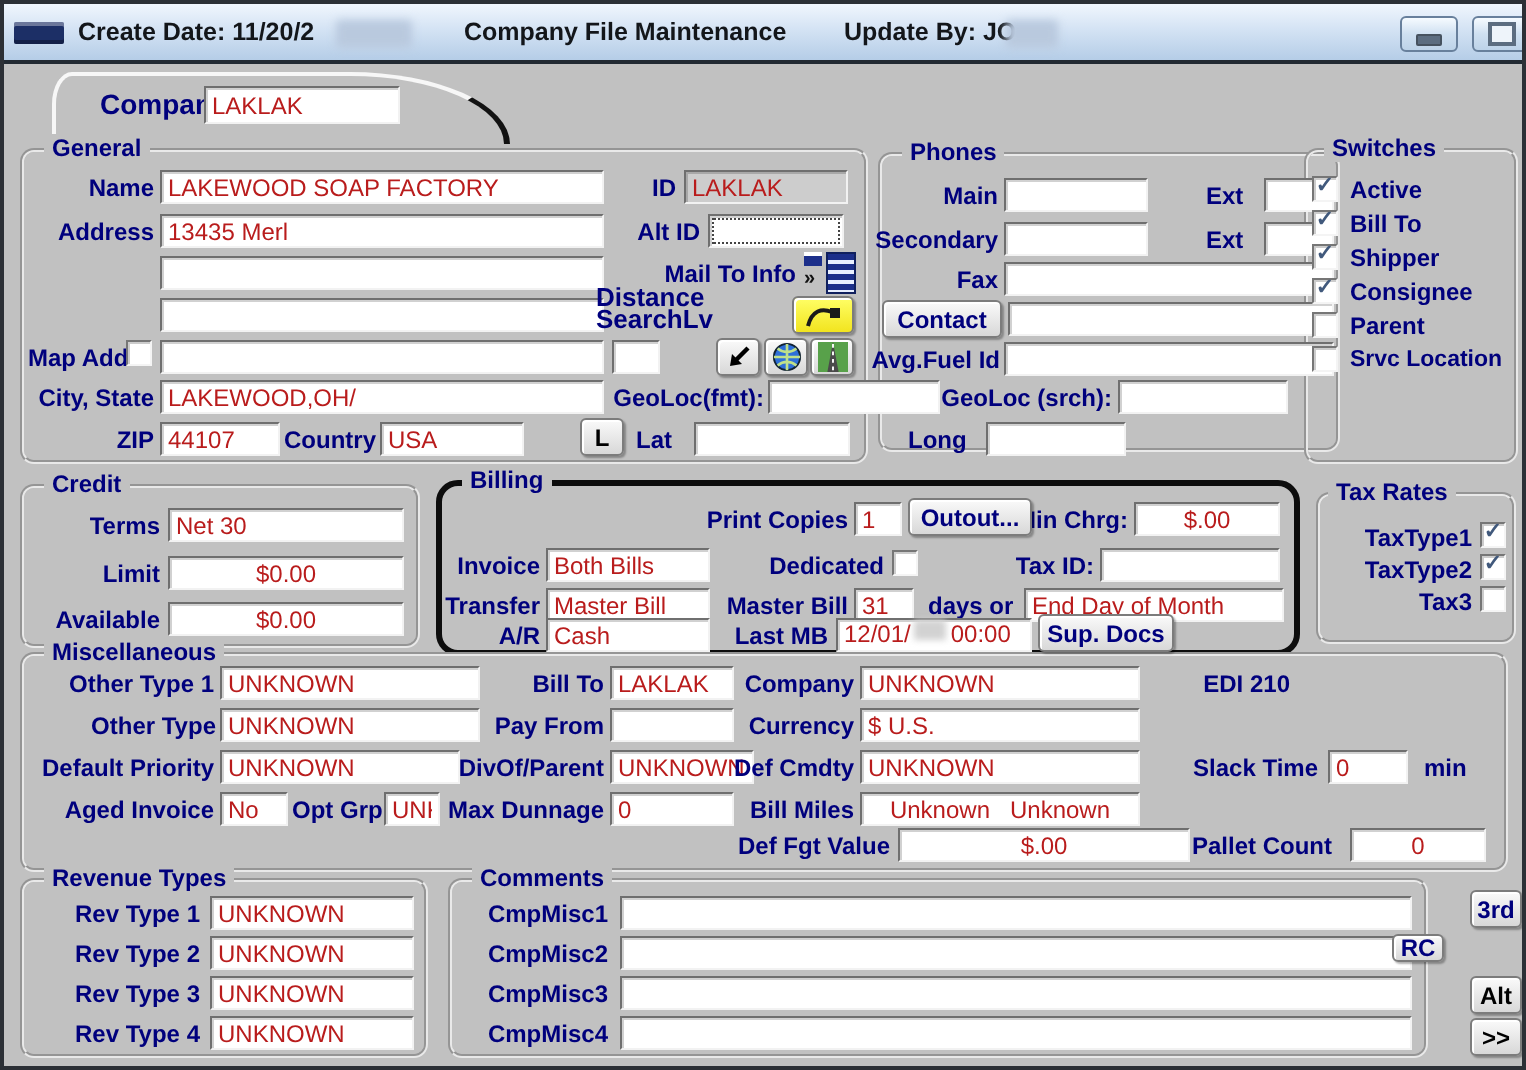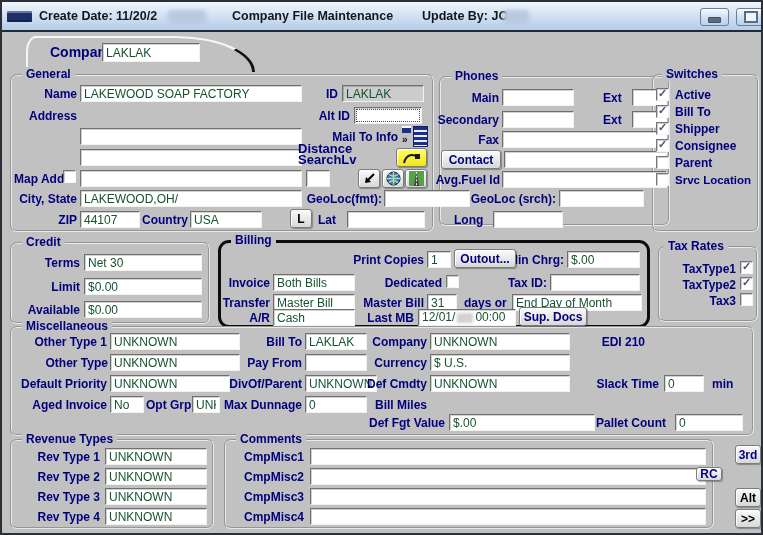--- a/index.html
+++ b/index.html
@@ -20,37 +20,37 @@
        border-top-left-radius:10px 16px;border-top-right-radius:80px 36px;}
   .tablabel{position:absolute;font:bold 14px "Liberation Sans",sans-serif;color:#00007d;white-space:nowrap;}
   .grp{position:absolute;border:2px groove #e9e9e9;border-radius:7px;box-sizing:border-box;}
   .grp.hl{border:3px solid #0d0d0d;border-radius:11px;}
   .gl{position:absolute;background:#c1c1c1;color:#00007d;font:bold 12px "Liberation Sans",sans-serif;
       padding:0 4px;white-space:nowrap;z-index:3;}
   .lb{position:absolute;font:bold 12px/14px "Liberation Sans",sans-serif;color:#00007d;white-space:nowrap;z-index:2;}
   .lb.sm{font-size:13px;line-height:11px;}
   .ra{text-align:right;}
   .f{position:absolute;height:17px;background:#fff;border:1px solid;border-color:#6f6f6f #f2f2f2 #f2f2f2 #6f6f6f;
-     box-shadow:inset 1px 1px 0 rgba(0,0,0,.18);font:12px/15px "Liberation Sans",sans-serif;color:#14532d;
+     box-shadow:inset 1px 1px 0 rgba(0,0,0,.18);font:12px/15px "Liberation Sans",sans-serif;color:#b91c1c;
      padding:0 3px;box-sizing:border-box;z-index:2;outline:none;}
   input.f{margin:0;}
-  .r{text-align:left;} .ctr{text-align:center;white-space:pre;}
+  .r{text-align:center;} .ctr{text-align:center;white-space:pre;}
   .ro{background:#cdcdcd;}
   .altid{outline:1px dotted #444;outline-offset:-3px;}
   .btn{position:absolute;display:flex;align-items:center;justify-content:center;
        background:linear-gradient(#fafafa,#d8d8d8);border:1px solid #7c7c7c;border-radius:3px;
        box-shadow:inset 1px 1px 0 #fff,1px 1px 1px rgba(0,0,0,.3);
        font:bold 12px "Liberation Sans",sans-serif;color:#00007d;cursor:pointer;box-sizing:border-box;padding:0;z-index:3;}
   .btn.yl{background:linear-gradient(#ffff66,#f2e41f);}
   .cb{position:absolute;width:13px;height:13px;background:#fff;border:1px solid;
       border-color:#767676 #f4f4f4 #f4f4f4 #767676;box-shadow:inset 1px 1px 0 rgba(0,0,0,.2);
       box-sizing:border-box;display:flex;align-items:center;justify-content:center;cursor:pointer;z-index:3;}
   .cb i{font-style:normal;font-weight:bold;font-size:11px;line-height:11px;color:#41597c;position:relative;top:-1px;}
   .insm{display:inline-block;width:16px;height:10px;background:#d2d2d2;filter:blur(1.5px);margin:0 2px;}
-  .flex{display:flex;align-items:center;}
+  .flex{display:flex;}
   .mti{position:absolute;z-index:3;}
   svg{display:block;}
 </style>
 </head>
 <body>
 
 <div class="win">
 
   <div class="titlebar">
     <span class="appicon"></span>
@@ -71,20 +71,21 @@
   <span class="tablabel" style="left:48px;top:42px">Company</span>
   <input class="f" style="left: 100px; top: 41px; width: 98px; height: 19px;" value="LAKLAK">
 
   <div class="grp" style="left:8px;top:72px;width:424px;height:158px"></div>
   <span class="gl" style="left:20px;top:65px">General</span>
   <span class="lb ra" style="left:8px;top:85px;width:67px">Name</span>
   <input class="f" style="left: 78px; top: 83px; width: 222px;" value="LAKEWOOD SOAP FACTORY">
   <span class="lb ra" style="left:306px;top:85px;width:30px">ID</span>
   <input class="f ro" style="left: 340px; top: 83px; width: 82px;" value="LAKLAK">
   <span class="lb ra" style="left:8px;top:107px;width:67px">Address</span>
+  <input class="f" style="left: 78px; top: 105px; width: 222px;" value="13435 Merl">
   <span class="lb ra" style="left:300px;top:107px;width:48px">Alt ID</span>
   <input class="f altid" style="left: 352px; top: 105px; width: 68px;" value="">
   <input class="f" style="left: 78px; top: 126px; width: 222px;" value="">
   <span class="lb ra" style="left:308px;top:128px;width:88px">Mail To Info</span>
   <span class="mti" style="left:400px;top:124px;width:25px;height:20px">
     <span style="position:absolute;left:0;top:0;width:9px;height:7px;background:#1c2f8a;box-shadow:inset 0 2px 0 #fff"></span>
     <span style="position:absolute;left:0;top:8px;font:bold 10px 'Liberation Sans',sans-serif;color:#111">»</span>
     <span style="position:absolute;left:11px;top:0;width:13px;height:19px;background:repeating-linear-gradient(#1c2f8a 0 3px,#e8efff 3px 5px);border:1px solid #10205e"></span>
   </span>
   <input class="f" style="left: 78px; top: 147px; width: 222px;" value="">
@@ -260,20 +261,21 @@
   <span class="lb ra" style="left:592px;top:375px;width:65px">Slack Time</span>
   <input class="f" style="left: 662px; top: 373px; width: 40px;" value="0">
   <span class="lb" style="left:710px;top:375px">min</span>
   <span class="lb ra" style="left:8px;top:396px;width:97px">Aged Invoice</span>
   <input class="f" style="left: 108px; top: 394px; width: 34px;" value="No">
   <span class="lb ra" style="left:144px;top:396px;width:44px">Opt Grp</span>
   <input class="f" style="left: 190px; top: 394px; width: 28px;" value="UNKN">
   <span class="lb ra" style="left:222px;top:396px;width:78px">Max Dunnage</span>
   <input class="f" style="left: 303px; top: 394px; width: 62px;" value="0">
   <span class="lb ra" style="left:355px;top:396px;width:70px">Bill Miles</span>
+  <input class="f ctr" style="left: 428px; top: 394px; width: 140px;" value="Unknown   Unknown">
   <span class="lb ra" style="left:358px;top:414px;width:85px">Def Fgt Value</span>
   <input class="f r" style="left: 447px; top: 412px; width: 146px;" value="$.00">
   <span class="lb ra" style="left:594px;top:414px;width:70px">Pallet Count</span>
   <input class="f r" style="left: 673px; top: 412px; width: 68px;" value="0">
 
   <div class="grp" style="left:8px;top:437px;width:204px;height:90px"></div>
   <span class="gl" style="left:20px;top:430px">Revenue Types</span>
   <span class="lb ra" style="left:10px;top:448px;width:88px">Rev Type 1</span>
   <input class="f" style="left: 103px; top: 446px; width: 102px;" value="UNKNOWN">
   <span class="lb ra" style="left:10px;top:468px;width:88px">Rev Type 2</span>

